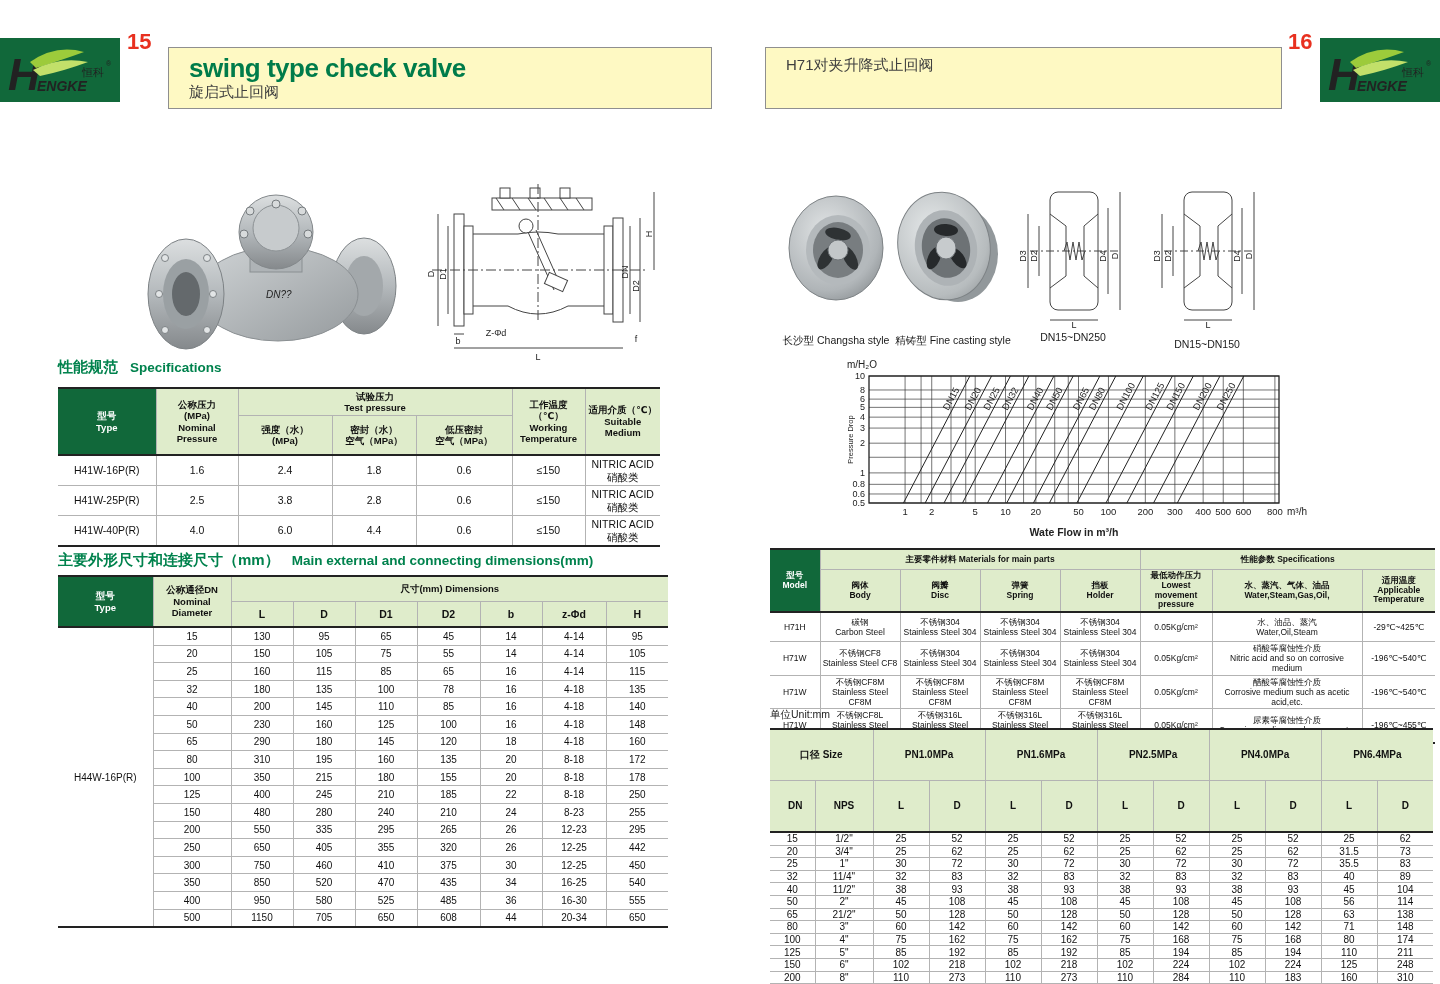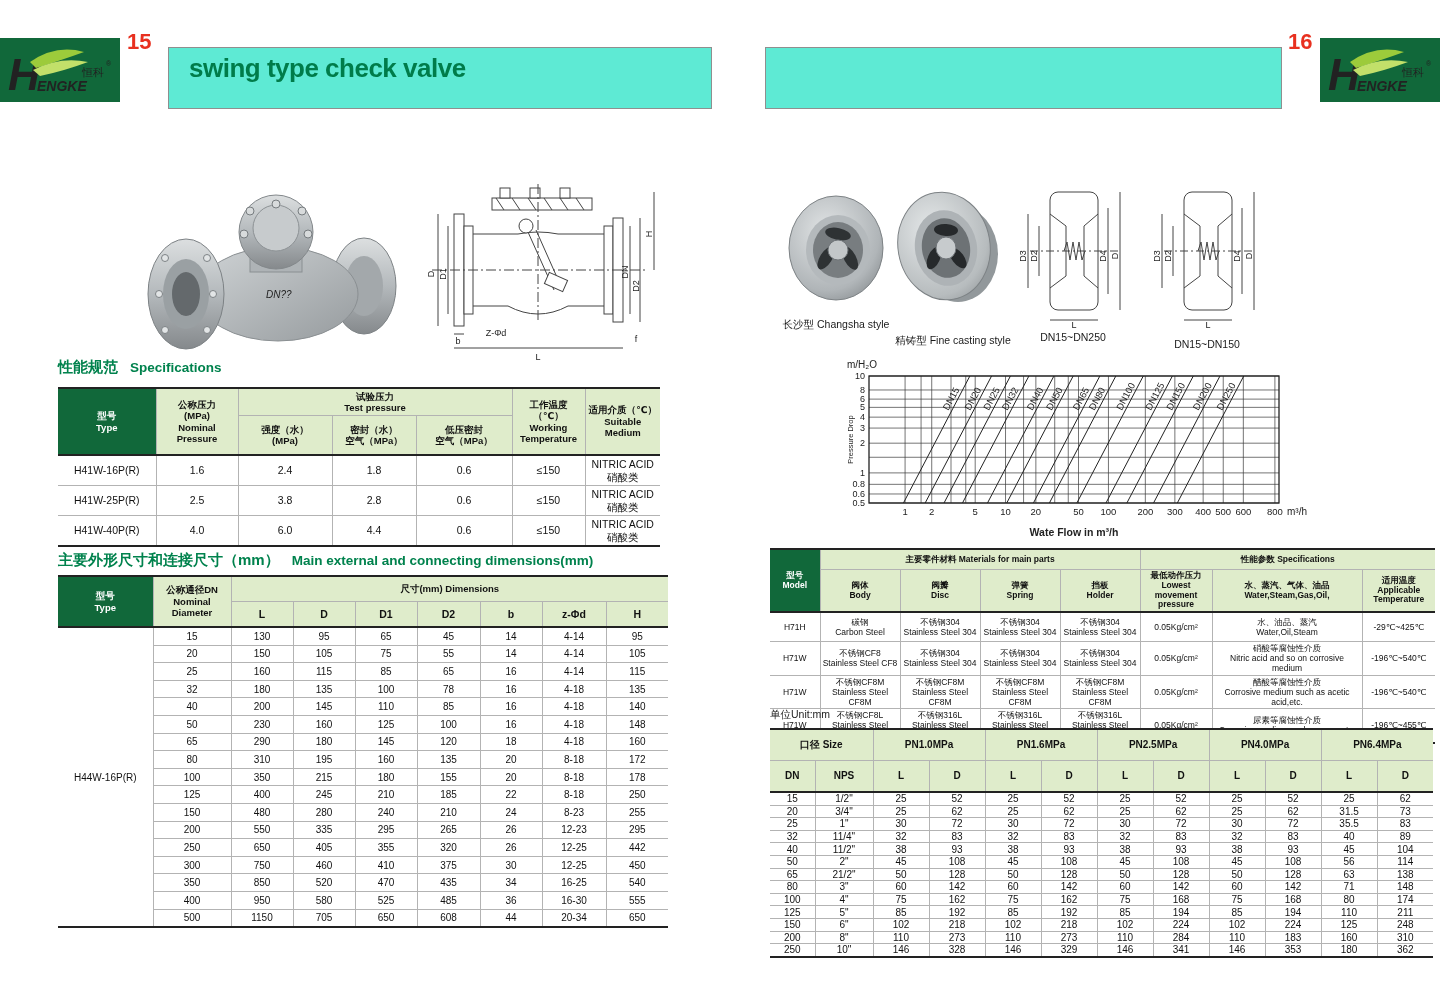--- a/index.html
+++ b/index.html
@@ -4,21 +4,21 @@
 <style>
   html,body{margin:0;padding:0;}
   body{
     position:relative;width:1440px;height:984px;background:#ffffff;
     font-family:"Liberation Sans","DejaVu Sans",sans-serif;color:#1a1a1a;overflow:hidden;
   }
   .abs{position:absolute;}
   
   .logoblock{position:absolute;width:120px;height:64px;background:#11683a;}
   .pageno{position:absolute;font-size:22px;font-weight:bold;color:#e8301f;}
-  .titlebox{position:absolute;height:62px;border:1px solid #8f8f8f;background:#5eead4;
+  .titlebox{position:absolute;height:62px;border:1px solid #8f8f8f;background:#fef9c3;
             box-sizing:border-box;padding:7px 0 0 20px;}
   .titlebox .t1{font-size:26px;font-weight:bold;color:#007c4a;line-height:1.05;letter-spacing:-0.5px;}
   .titlebox .t2{font-size:15px;color:#3f3f3f;margin-top:1px;}
   
   .sec-head{position:absolute;color:#00824d;font-weight:bold;white-space:nowrap;}
   .sec-head .zh{font-size:15px;margin-right:12px;}
   .sec-head .en{font-size:13.5px;}
   .unitnote{font-size:10.5px;color:#222;font-weight:normal;}
   
   .tbl{position:absolute;border-collapse:collapse;table-layout:fixed;background:#fff;
@@ -35,21 +35,21 @@
   .spec thead tr:nth-child(2) th{height:36px;}
   .spec td{height:27px;font-size:10.5px;line-height:1.15;}
   .dim th{font-size:9.5px;line-height:1.2;}
   .dim thead tr:nth-child(1) th{height:22px;}
   .dim thead tr:nth-child(2) th{height:22px;font-size:10.5px;font-weight:bold;}
   .dim td{height:16.6px;font-size:10px;padding:0 2px;}
   .mat th{font-size:8.5px;line-height:1.15;margin-left:8px;}
   .mat thead tr:nth-child(1) th{height:17px;}
   .mat thead tr:nth-child(2) th{height:33px;}
   .mat td{font-size:8.5px;height:26px;line-height:1.2;}
-  .out th{font-size:10px;height:14px;padding:8px;line-height:1.2;}
+  .out th{font-size:10px;height:14px;padding:18px;line-height:1.2;}
   .out td{font-size:10px;height:11.6px;padding:0 2px;line-height:1.1;}
   .caption{position:absolute;font-size:10.5px;color:#1a1a1a;text-align:center;white-space:nowrap;}
   svg text{font-family:"Liberation Sans","DejaVu Sans",sans-serif;fill:#222;}
   .drawline{stroke:#444;stroke-width:1;fill:none;}
 </style>
 </head>
 <body>
 
 <div class="logoblock" style="left:0;top:38px;">
   <svg width="120" height="64" viewBox="0 0 120 64">
@@ -57,23 +57,25 @@
     <path d="M30 24 Q56 6 84 14 Q62 22 36 30 Z" fill="#9ccb3b"></path>
     <path d="M33 32 Q60 18 88 24 Q64 33 40 38 Z" fill="#c2e06a"></path>
     <text x="37" y="53" font-size="14" font-weight="bold" font-style="italic" fill="#ffffff">ENGKE</text>
     <text x="82" y="38" font-size="11" fill="#ffffff">恒科</text>
     <text x="106" y="28" font-size="7" fill="#ffffff">®</text>
   </svg>
 </div>
 <div class="pageno" style="left:127px;top:29px;">15</div>
 <div class="titlebox" style="left:168px;top:47px;width:544px;">
   <div class="t1">swing type check valve</div>
+  <div class="t2">旋启式止回阀</div>
 </div>
 
 <div class="titlebox" style="left:765px;top:47px;width:517px;">
+  <div class="t2">H71对夹升降式止回阀</div>
 </div>
 <div class="pageno" style="left:1288px;top:29px;">16</div>
 <div class="logoblock" style="left:1320px;top:38px;">
   <svg width="120" height="64" viewBox="0 0 120 64">
     <text x="8" y="52" font-size="44" font-weight="bold" font-style="italic" fill="#ffffff">H</text>
     <path d="M30 24 Q56 6 84 14 Q62 22 36 30 Z" fill="#9ccb3b"></path>
     <path d="M33 32 Q60 18 88 24 Q64 33 40 38 Z" fill="#c2e06a"></path>
     <text x="37" y="53" font-size="14" font-weight="bold" font-style="italic" fill="#ffffff">ENGKE</text>
     <text x="82" y="38" font-size="11" fill="#ffffff">恒科</text>
     <text x="106" y="28" font-size="7" fill="#ffffff">®</text>
@@ -530,21 +532,21 @@
   </g>
   <g font-size="9">
     <text transform="translate(14,78) rotate(-90)" text-anchor="middle">D3</text>
     <text transform="translate(25,78) rotate(-90)" text-anchor="middle">D2</text>
     <text transform="translate(94,78) rotate(-90)" text-anchor="middle">D4</text>
     <text transform="translate(106,78) rotate(-90)" text-anchor="middle">D</text>
     <text x="62" y="150" text-anchor="middle">L</text>
   </g>
 </svg>
 
-<div class="caption" style="left:776px;top:318px;width:120px;">长沙型 Changsha style</div>
+<div class="caption" style="left:776px;top:334px;width:120px;">长沙型 Changsha style</div>
 <div class="caption" style="left:888px;top:334px;width:130px;">精铸型 Fine casting style</div>
 <div class="caption" style="left:1010px;top:331px;width:126px;">DN15~DN250</div>
 <div class="caption" style="left:1144px;top:338px;width:126px;">DN15~DN150</div>
 
 <svg id="flow-chart" class="abs" style="left:845px;top:358px;" width="470" height="182" viewBox="0 0 470 182">
     <line x1="24" y1="18" x2="434" y2="18" stroke="#3a3a3a" stroke-width="0.7"></line>
     <text x="20" y="21" text-anchor="end" font-size="9">10</text>
     <line x1="24" y1="31.97" x2="434" y2="31.97" stroke="#3a3a3a" stroke-width="0.7"></line>
     <text x="20" y="34.97" text-anchor="end" font-size="9">8</text>
     <line x1="24" y1="41.114000000000004" x2="434" y2="41.114000000000004" stroke="#3a3a3a" stroke-width="0.7"></line>

